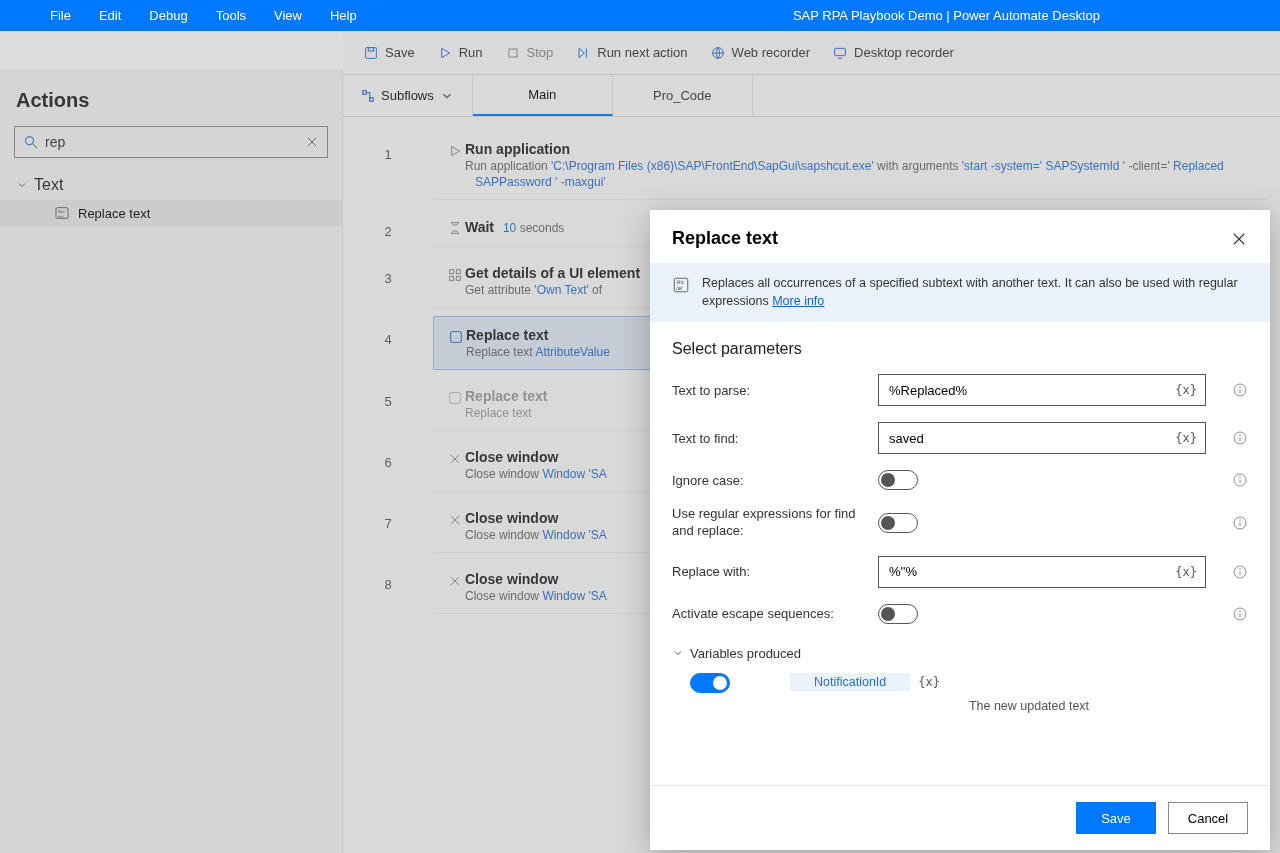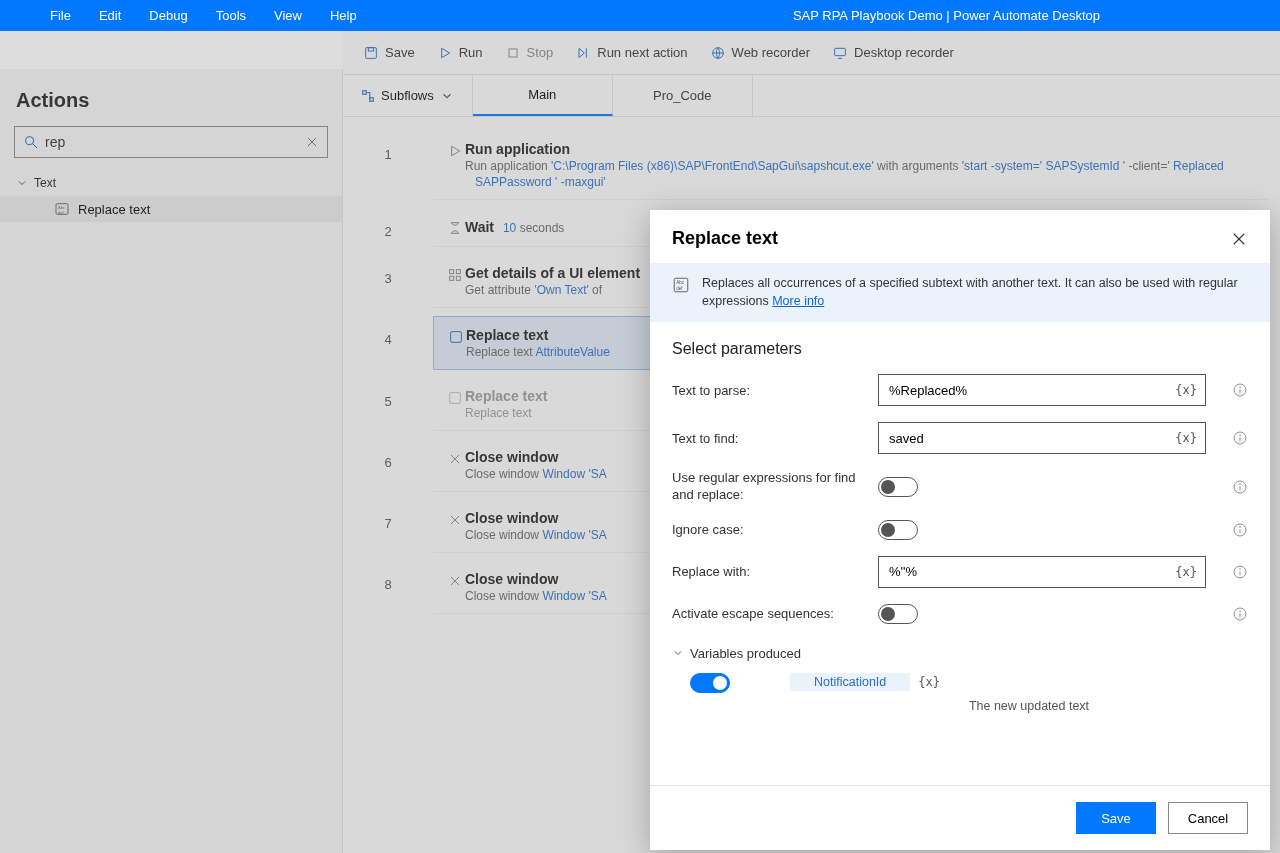--- a/index.html
+++ b/index.html
@@ -13,21 +13,21 @@
   
   .workspace { display: flex; height: calc(853px - 31px); }
   .sidebar { width: 343px; background: #f4f4f4; border-right: 1px solid #e1e1e1; padding-top: 16px; margin-top: 38px; }
   .sidebar h2 { font-size: 20px; font-weight: 600; padding: 4px 16px 14px 16px; color: #222; }
   .search-wrap { padding: 0 14px 12px 14px; }
   .search-box { display: flex; align-items: center; border: 1px solid #888; height: 32px; padding: 0 8px; background: #f4f4f4; }
   .search-box svg { width: 16px; height: 16px; fill: none; stroke: #0862c3; stroke-width: 1.5; }
   .search-box input { flex: 1; border: none; background: transparent; margin: 0 6px; font-size: 14px; outline: none; color: #333; }
   .search-box .clear { width: 14px; height: 14px; stroke: #555; cursor: pointer; }
 
-  .tree-header { display: flex; align-items: center; padding: 6px 16px; font-size: 12px; color: #222; cursor: pointer; }
+  .tree-header { display: flex; align-items: center; padding: 6px 16px; font-size: 16px; color: #222; cursor: pointer; }
   .tree-header svg { width: 12px; height: 12px; stroke: #555; fill:none; margin-right: 6px; }
   .tree-item { display: flex; align-items: center; padding: 5px 0 5px 54px; font-size: 13px; background: #e8e8e8; }
   .tree-item svg { width: 16px; height: 16px; margin-right: 8px; }
 
   .main { flex: 1; display: flex; flex-direction: column; background: #fafafa; }
   .toolbar { height: 44px; display: flex; align-items: center; padding: 0 10px; gap: 2px; border-bottom: 1px solid #e1e1e1; font-size: 13px; color: #333; background:#fafafa;}
   .tb-btn { display: flex; align-items: center; gap: 6px; padding: 4px 10px; cursor: pointer; }
   .tb-btn svg { width: 16px; height: 16px; fill: none; stroke: #2a6fc9; stroke-width:1.5; }
   .tb-btn.disabled { color:#888; }
   .tb-btn.disabled svg { stroke:#888; }
@@ -366,48 +366,48 @@
       <span class="var-tok">{x}</span>
     </div>
     <svg class="info-i" viewBox="0 0 24 24">
         <circle cx="12" cy="12" r="9"></circle>
         <line x1="12" y1="11" x2="12" y2="17"></line>
         <circle cx="12" cy="7.5" r="0.5" fill="#555"></circle>
       </svg>
   </div>
 
   <div class="param">
+    <div class="param-label">Ignore case:</div>
+    <div style="flex:1">
+        <div class="toggle">
+          <div class="knob"></div>
+        </div>
+      </div>
+    <svg class="info-i" viewBox="0 0 24 24">
+        <circle cx="12" cy="12" r="9"></circle>
+        <line x1="12" y1="11" x2="12" y2="17"></line>
+        <circle cx="12" cy="7.5" r="0.5" fill="#555"></circle>
+      </svg>
+  </div>
+
+  <div class="param">
     <div class="param-label" style="line-height:1.3">Use regular expressions for find and replace:</div>
     <div style="flex:1">
         <div class="toggle">
           <div class="knob"></div>
         </div>
       </div>
     <svg class="info-i" viewBox="0 0 24 24">
         <circle cx="12" cy="12" r="9"></circle>
         <line x1="12" y1="11" x2="12" y2="17"></line>
         <circle cx="12" cy="7.5" r="0.5" fill="#555"></circle>
       </svg>
   </div>
 
   <div class="param">
-    <div class="param-label">Ignore case:</div>
-    <div style="flex:1">
-        <div class="toggle">
-          <div class="knob"></div>
-        </div>
-      </div>
-    <svg class="info-i" viewBox="0 0 24 24">
-        <circle cx="12" cy="12" r="9"></circle>
-        <line x1="12" y1="11" x2="12" y2="17"></line>
-        <circle cx="12" cy="7.5" r="0.5" fill="#555"></circle>
-      </svg>
-  </div>
-
-  <div class="param">
     <div class="param-label">Replace with:</div>
     <div class="param-input-wrap">
       <input value="%''%" style="">
       <span class="var-tok">{x}</span>
     </div>
     <svg class="info-i" viewBox="0 0 24 24">
         <circle cx="12" cy="12" r="9"></circle>
         <line x1="12" y1="11" x2="12" y2="17"></line>
         <circle cx="12" cy="7.5" r="0.5" fill="#555"></circle>
       </svg>

